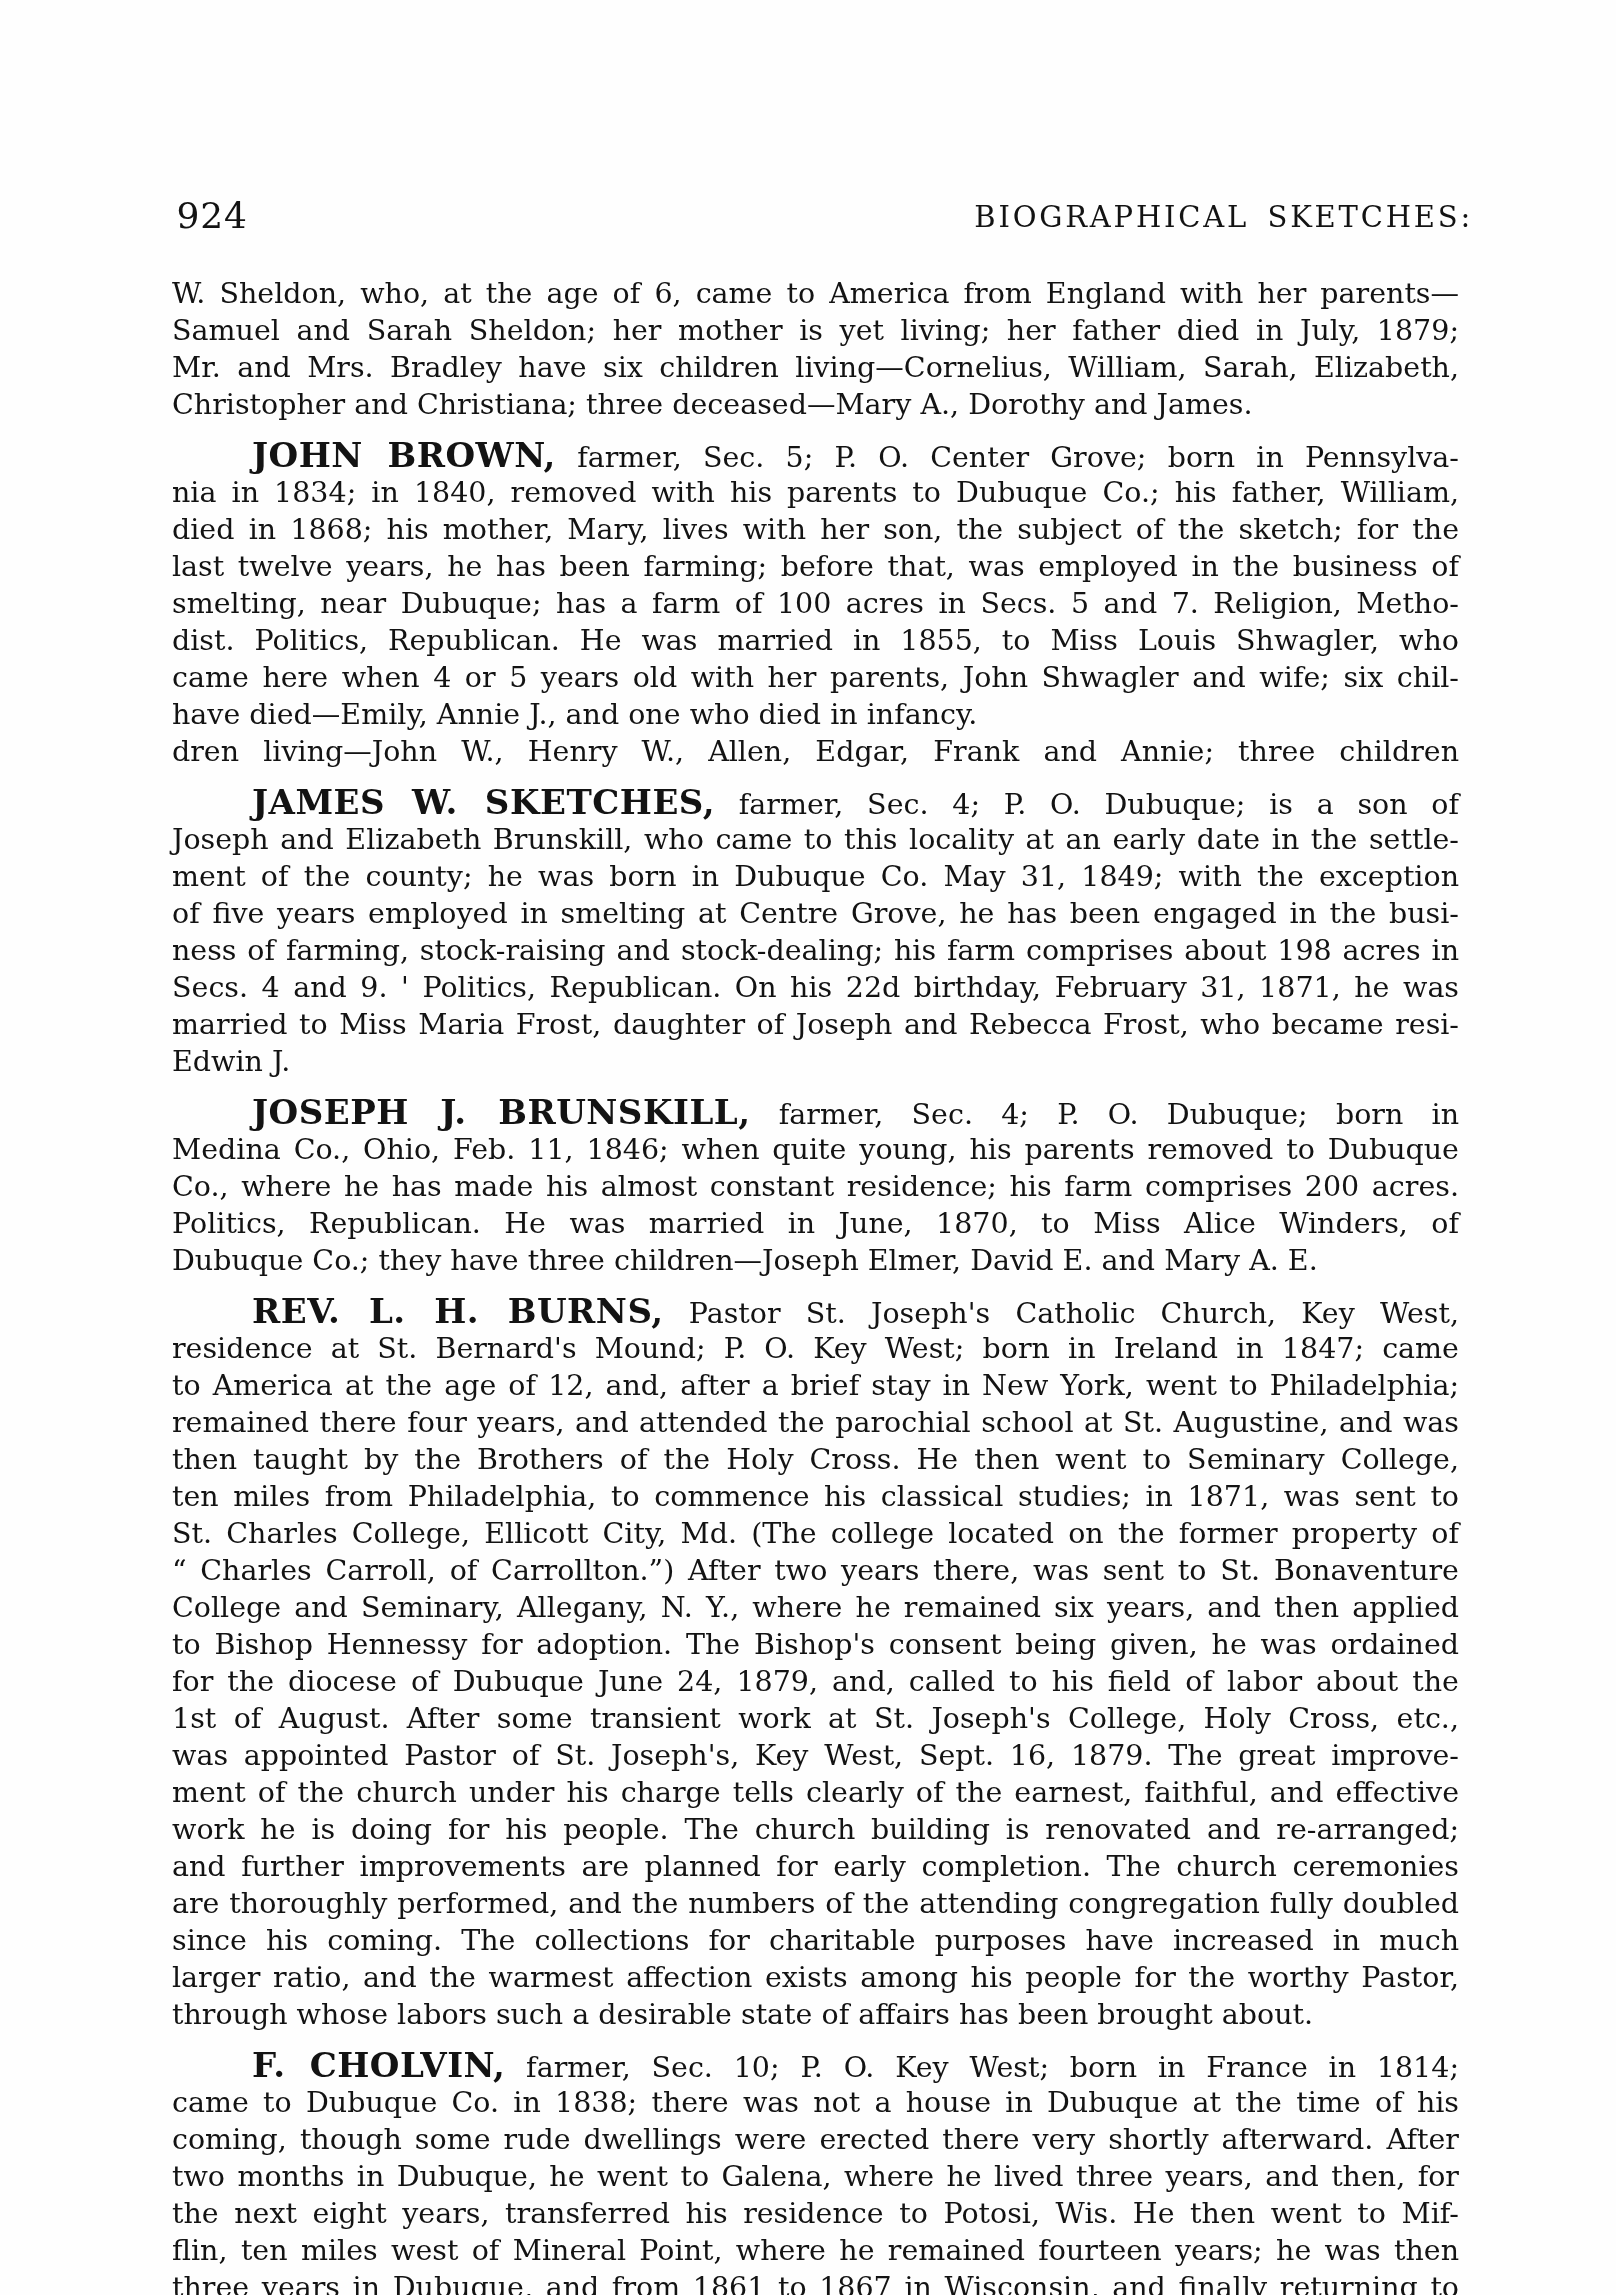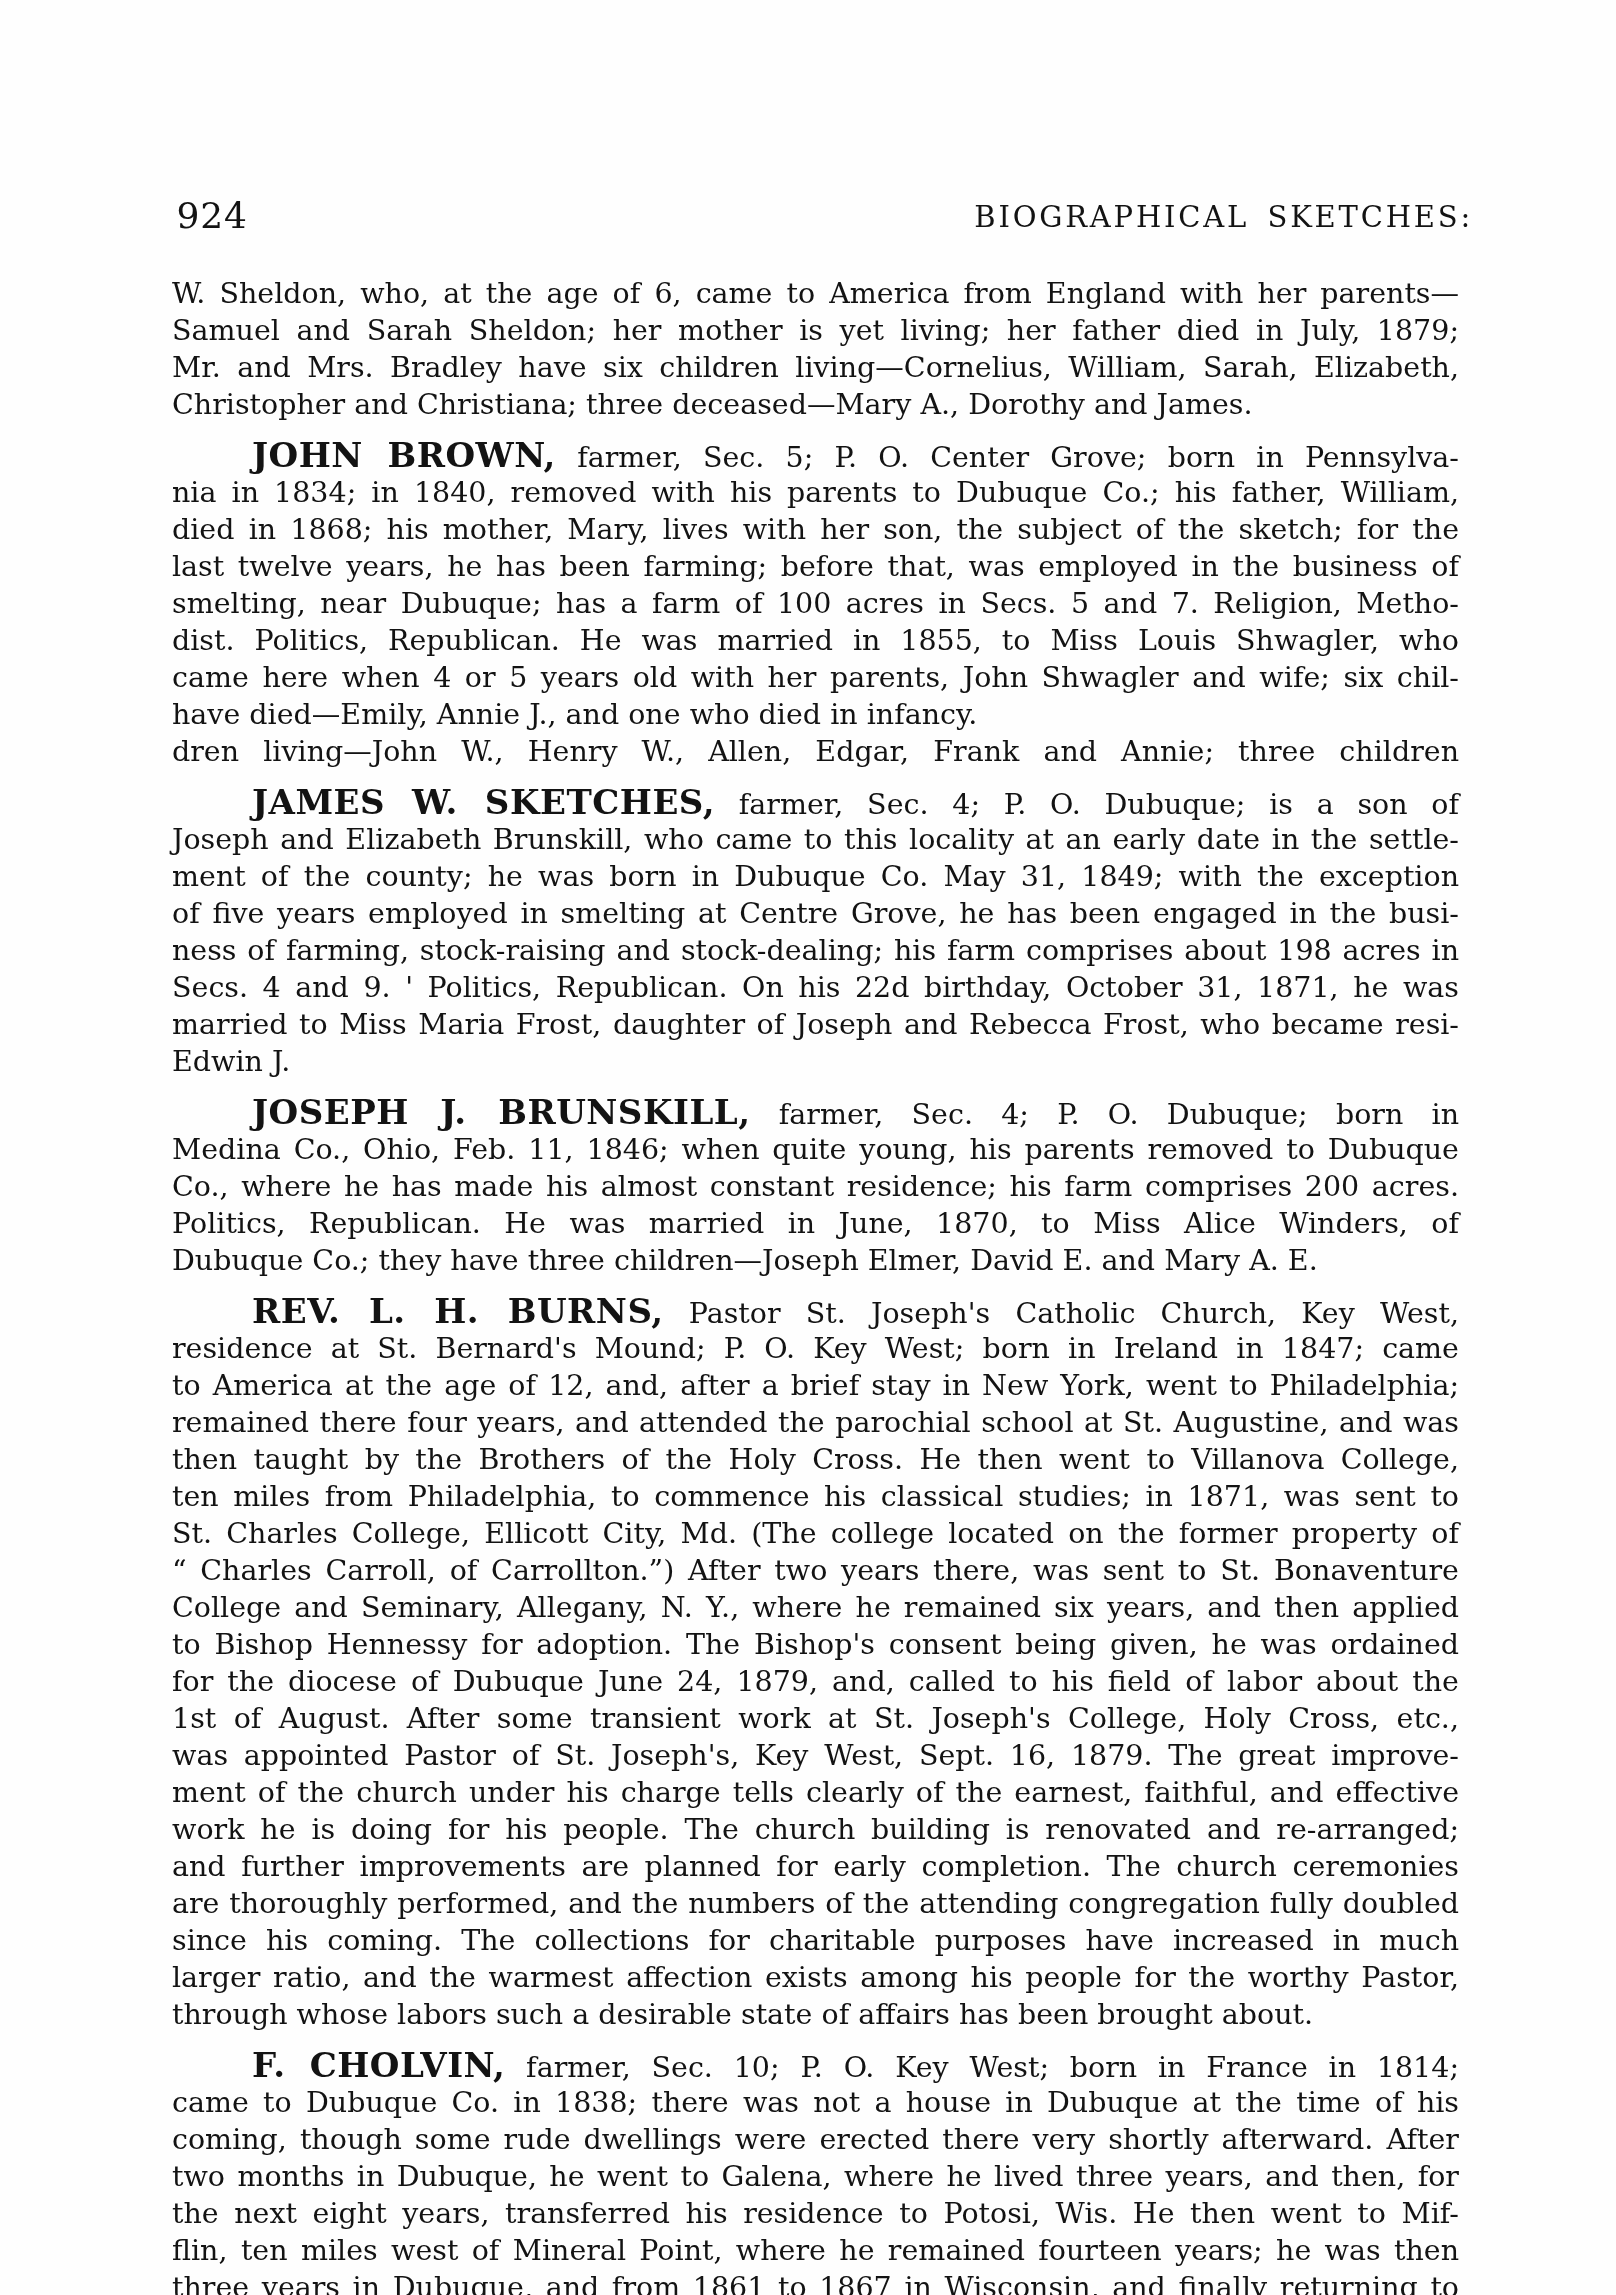--- a/index.html
+++ b/index.html
@@ -98,37 +98,37 @@
         <div class="line">came here when 4 or 5 years old with her parents, John Shwagler and wife; six chil-</div>
         <div class="line ragged">have died—Emily, Annie J., and one who died in infancy.</div>
         <div class="line">dren living—John W., Henry W., Allen, Edgar, Frank and Annie; three children</div>
       </div>
       <div class="para">
         <div class="line indent"><span class="lead">JAMES W. SKETCHES,</span> farmer, Sec. 4; P. O. Dubuque; is a son of</div>
         <div class="line">Joseph and Elizabeth Brunskill, who came to this locality at an early date in the settle-</div>
         <div class="line">ment of the county; he was born in Dubuque Co. May 31, 1849; with the exception</div>
         <div class="line">of five years employed in smelting at Centre Grove, he has been engaged in the busi-</div>
         <div class="line">ness of farming, stock-raising and stock-dealing; his farm comprises about 198 acres in</div>
-        <div class="line">Secs. 4 and 9. ' Politics, Republican.  On his 22d birthday, October 31, 1871, he was</div>
+        <div class="line">Secs. 4 and 9. ' Politics, Republican.  On his 22d birthday, February 31, 1871, he was</div>
         <div class="line">married to Miss Maria Frost, daughter of Joseph and Rebecca Frost, who became resi-</div>
         <div class="line ragged">Edwin J.</div>
       </div>
       <div class="para">
         <div class="line indent"><span class="lead">JOSEPH J. BRUNSKILL,</span> farmer, Sec. 4; P. O. Dubuque; born in</div>
         <div class="line">Medina Co., Ohio, Feb. 11, 1846; when quite young, his parents removed to Dubuque</div>
         <div class="line">Co., where he has made his almost constant residence; his farm comprises 200 acres.</div>
         <div class="line">Politics, Republican.  He was married in June, 1870, to Miss Alice Winders, of</div>
         <div class="line ragged">Dubuque Co.; they have three children—Joseph Elmer, David E. and Mary A. E.</div>
       </div>
       <div class="para">
         <div class="line indent"><span class="lead">REV. L. H. BURNS,</span> Pastor St. Joseph's Catholic Church, Key West,</div>
         <div class="line">residence at St. Bernard's Mound; P. O. Key West; born in Ireland in 1847; came</div>
         <div class="line">to America at the age of 12, and, after a brief stay in New York, went to Philadelphia;</div>
         <div class="line">remained there four years, and attended the parochial school at St. Augustine, and was</div>
-        <div class="line">then taught by the Brothers of the Holy Cross.  He then went to Villanova College,</div>
+        <div class="line">then taught by the Brothers of the Holy Cross.  He then went to Seminary College,</div>
         <div class="line">ten miles from Philadelphia, to commence his classical studies; in 1871, was sent to</div>
         <div class="line">St. Charles College, Ellicott City, Md.  (The college located on the former property of</div>
         <div class="line">“ Charles Carroll, of Carrollton.”)   After two years there, was sent to St. Bonaventure</div>
         <div class="line">College and Seminary, Allegany, N. Y., where he remained six years, and then applied</div>
         <div class="line">to Bishop Hennessy for adoption.  The Bishop's consent being given, he was ordained</div>
         <div class="line">for the diocese of Dubuque June 24, 1879, and, called to his field of labor about the</div>
         <div class="line">1st of August.  After some transient work at St. Joseph's College, Holy Cross, etc.,</div>
         <div class="line">was appointed Pastor of St. Joseph's, Key West, Sept. 16, 1879.  The great improve-</div>
         <div class="line">ment of the church under his charge tells clearly of the earnest, faithful, and effective</div>
         <div class="line">work he is doing for his people.  The church building is renovated and re-arranged;</div>

